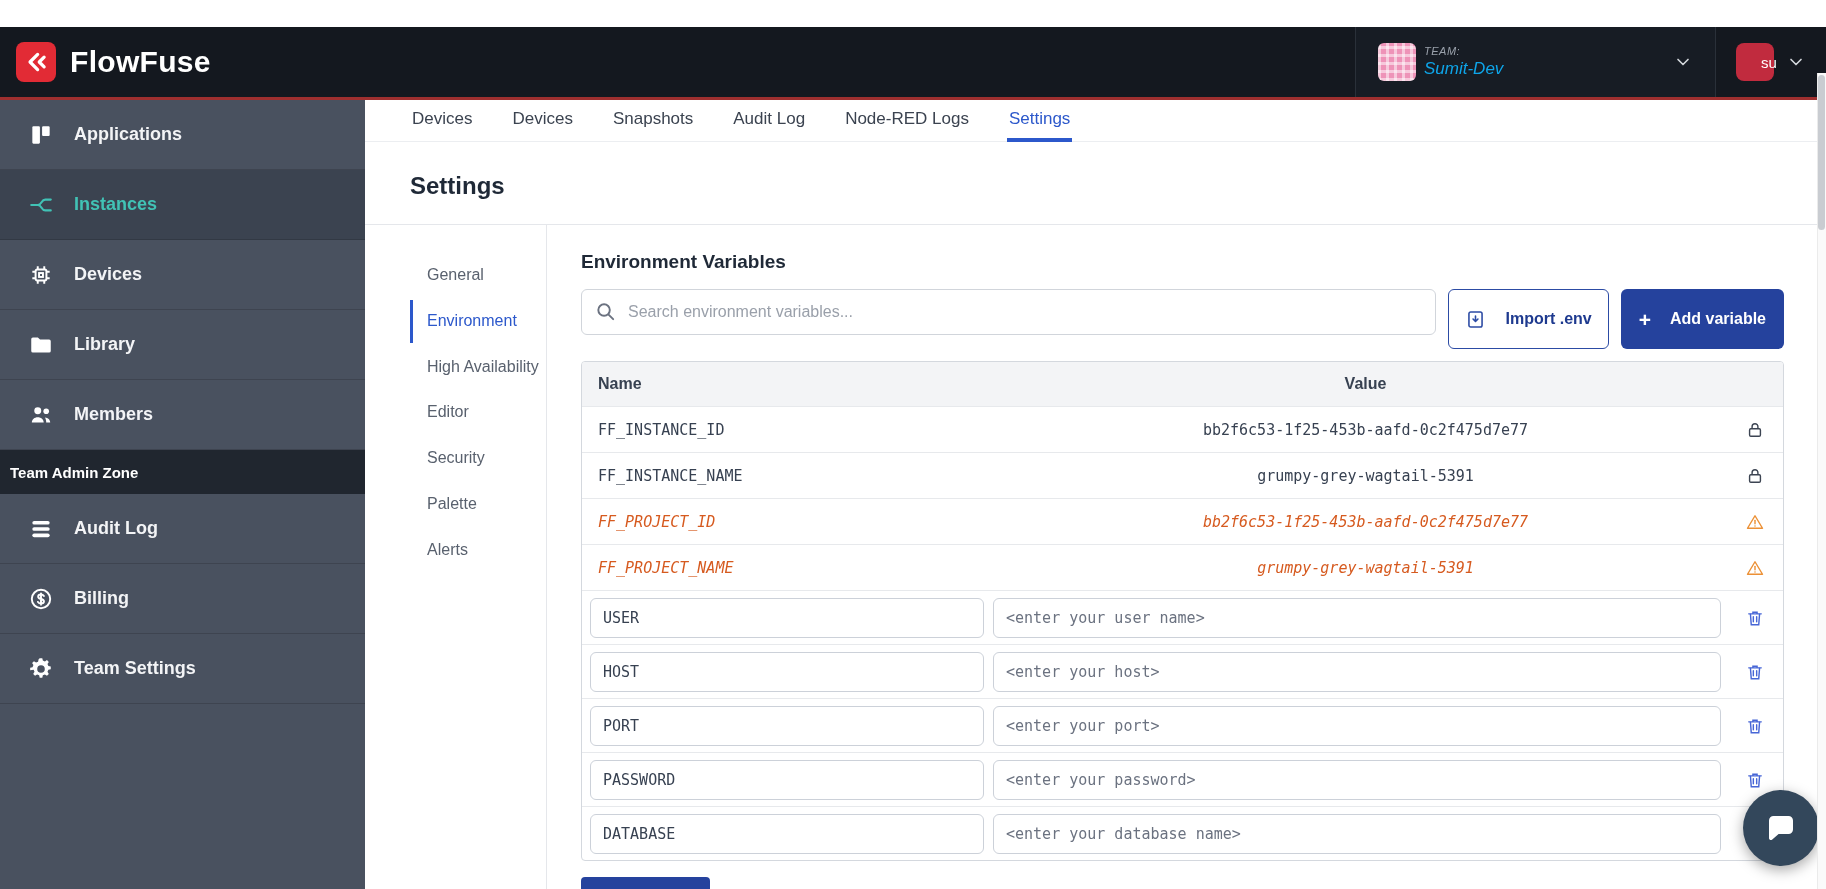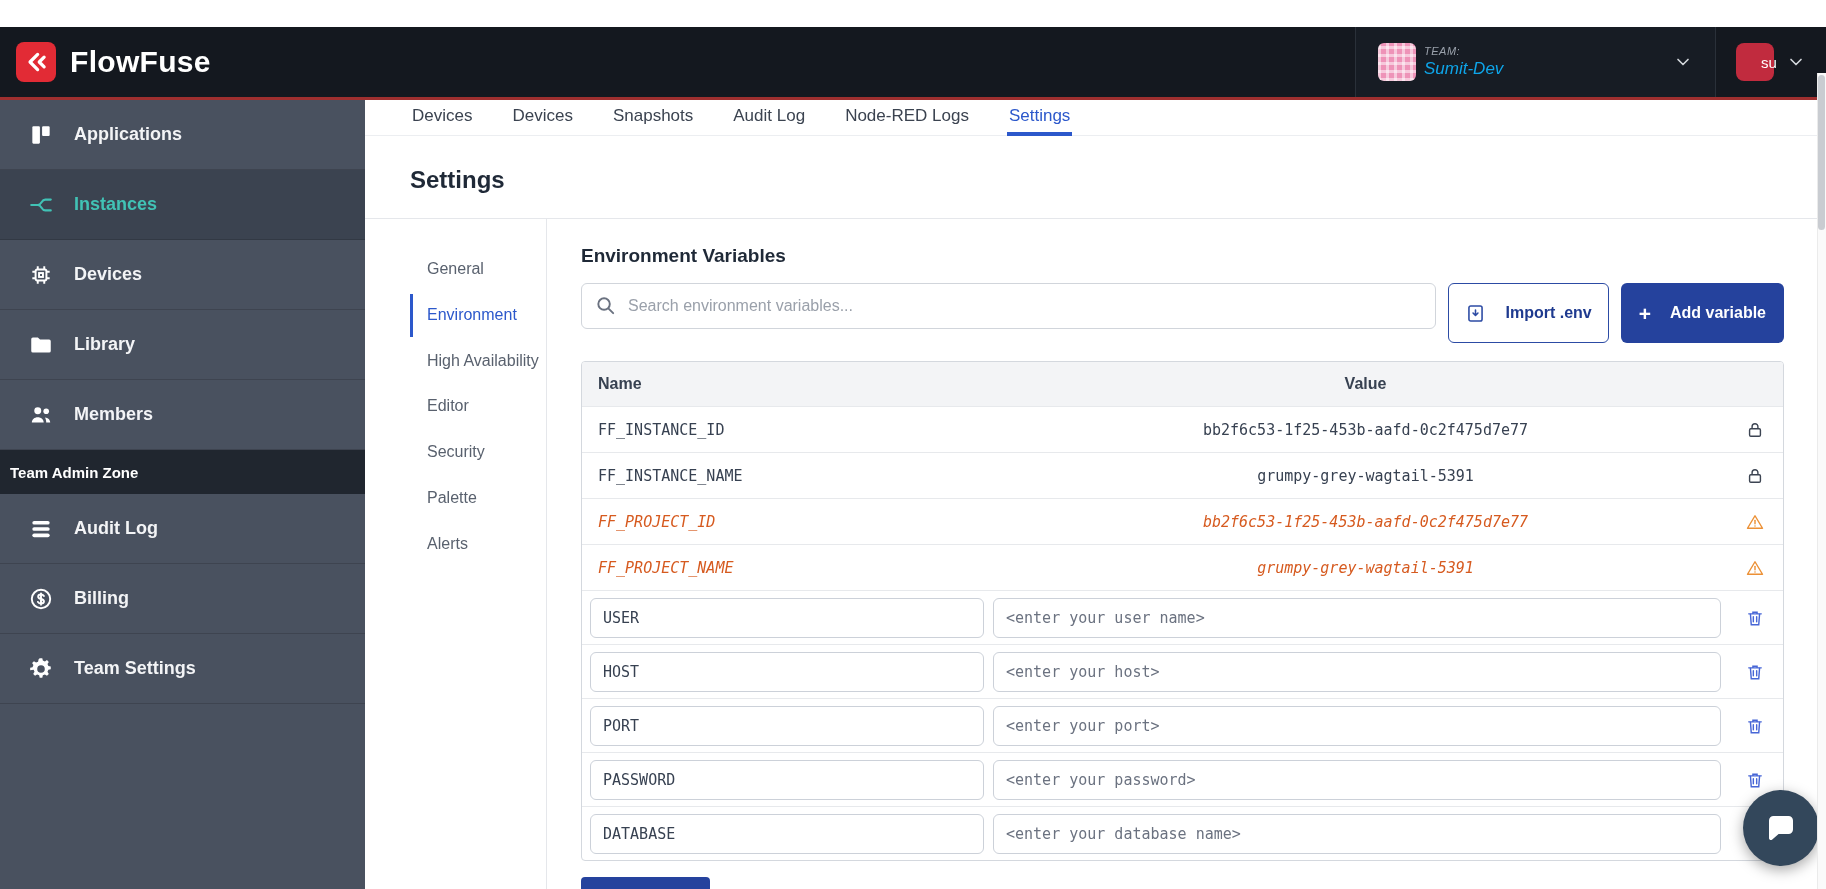--- a/index.html
+++ b/index.html
@@ -90,21 +90,21 @@
   .subnav { width:137px; border-right:1px solid #e5e7eb; padding-top:26px; flex:0 0 auto; }
   .subnav-item {
     font-size:16px; color:#59616e; padding:11px 4px 11px 14px; margin:3px 0;
     border-left:3px solid transparent; line-height:1.3; cursor:pointer;
   }
   .subnav-item.active { color:#2c58cb; border-left-color:#2c58cb; }
 
   .content { flex:1; padding:26px 42px 0 34px; }
   .content-heading { font-size:19px; font-weight:bold; color:#1f2937; margin-bottom:16px; }
 
-  .toolbar { display:flex; gap:12px; margin-bottom:18px; }
+  .toolbar { display:flex; gap:12px; margin-bottom:12px; }
   .search-wrap { position:relative; flex:1; }
   .search-input {
     width:100%; height:46px; border:1px solid #d1d5db; border-radius:6px;
     padding:0 14px 0 46px; font-size:16px; color:#374151; outline:none;
     font-family:"Liberation Sans", sans-serif; background:#fff;
   }
   .search-input::placeholder { color:#9aa0aa; }
   .search-icon { position:absolute; left:13px; top:11px; color:#6b7280; }
   .search-icon svg { width:23px; height:23px; }
   .btn { display:flex; align-items:center; gap:19px; height:60px; border-radius:6px;

